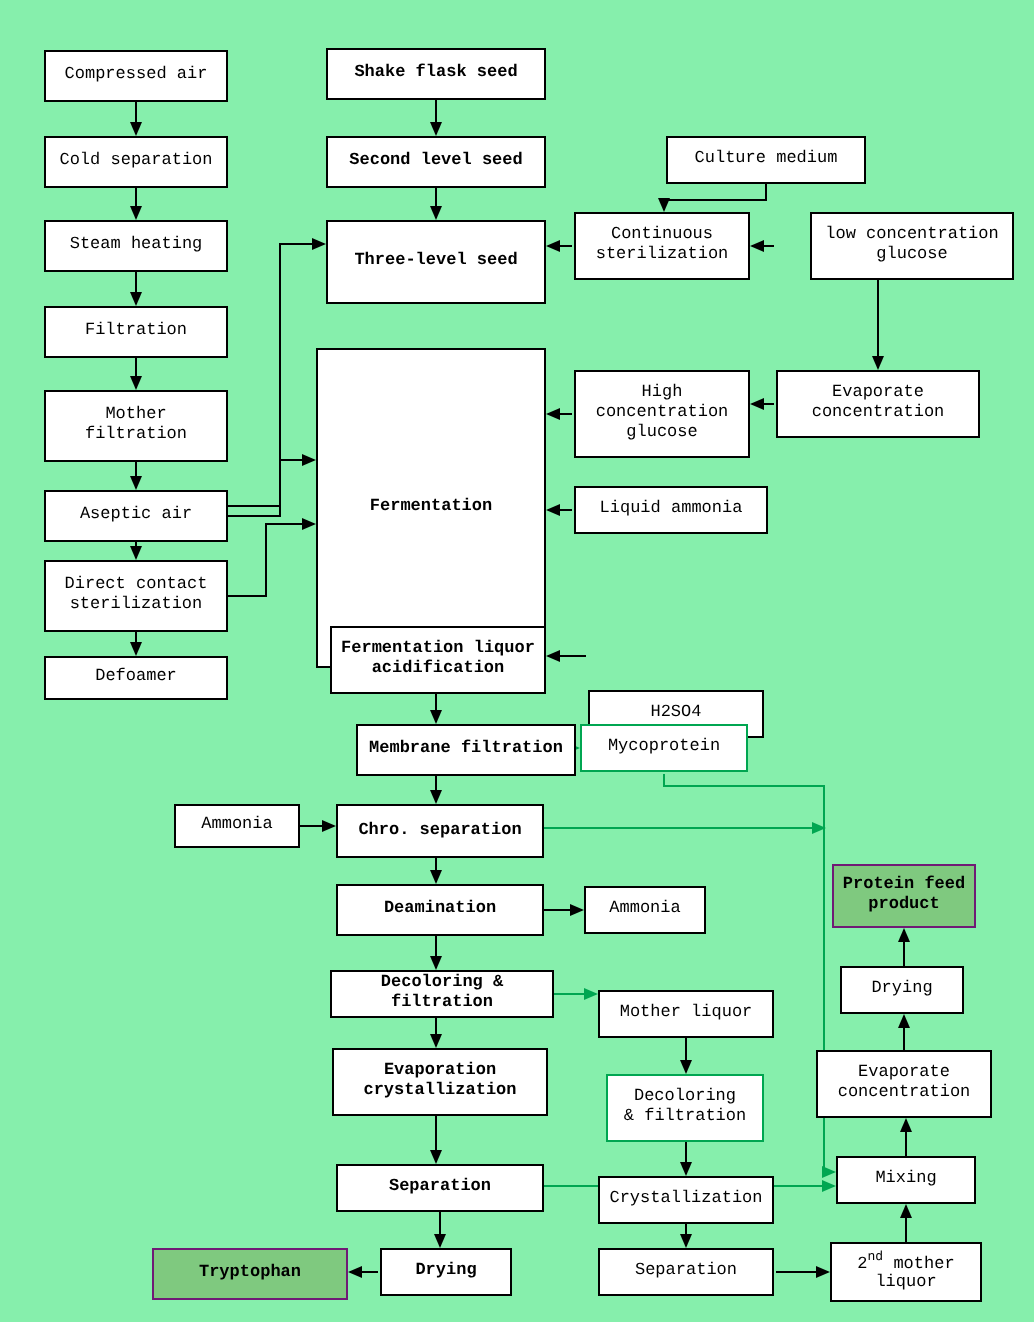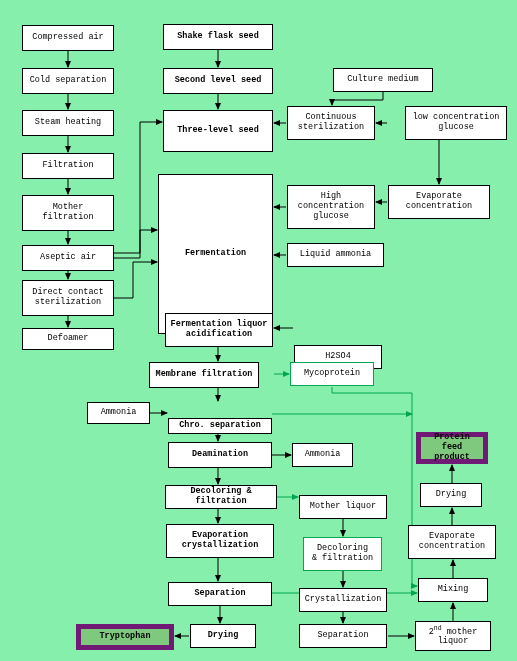--- a/index.html
+++ b/index.html
@@ -29,21 +29,21 @@
     justify-content: center;
     text-align: center;
     padding: 1px 2px;
     white-space: pre-line;
   }
   .node.bold {
     font-weight: bold;
   }
   .node.green {
     background: #7fc97f;
-    border: 5px solid #701a75;
+    border: 1px solid #701a75;
     font-weight: bold;
   }
   .node.greenline {
     border: 1px solid #00a651;
     color: #000000;
   }
   svg.edges {
     position: absolute;
     left: 0;
     top: 0;
@@ -178,24 +178,24 @@
   <div class="node" style="left:287px; top:185px; width:88px; height:44px;"><span>High
 concentration
 glucose</span></div>
   <div class="node" style="left:388px; top:185px; width:102px; height:34px;"><span>Evaporate
 concentration</span></div>
   <div class="node" style="left:287px; top:243px; width:97px; height:24px;"><span>Liquid ammonia</span></div>
 
   <div class="node bold" style="left:165px; top:313px; width:108px; height:34px;"><span>Fermentation liquor
 acidification</span></div>
   <div class="node" style="left:294px; top:316px; width:88px; height:24px;margin-top:29px;"><span>H2SO4</span></div>
-  <div class="node bold" style="left:149px; top:362px; width:110px; height:26px;"><span>Membrane filtration</span></div>
+  <div class="node bold" style="left:178px; top:362px; width:110px; height:26px;"><span>Membrane filtration</span></div>
   <div class="node greenline" style="left:290px; top:362px; width:84px; height:24px;"><span>Mycoprotein</span></div>
   <div class="node" style="left:87px; top:402px; width:63px; height:22px;"><span>Ammonia</span></div>
-  <div class="node bold" style="left:168px; top:402px; width:104px; height:16px;margin-top:16px;"><span>Chro. separation</span></div>
+  <div class="node bold" style="left:168px; top:402px; width:104px; height:27px;"><span>Chro. separation</span></div>
   <div class="node bold" style="left:168px; top:442px; width:104px; height:26px;"><span>Deamination</span></div>
   <div class="node" style="left:292px; top:443px; width:61px; height:24px;"><span>Ammonia</span></div>
   <div class="node bold" style="left:165px; top:485px; width:112px; height:24px;"><span>Decoloring &amp; filtration</span></div>
   <div class="node bold" style="left:166px; top:524px; width:108px; height:34px;"><span>Evaporation
 crystallization</span></div>
   <div class="node bold" style="left:168px; top:582px; width:104px; height:24px;"><span>Separation</span></div>
   <div class="node bold" style="left:190px; top:624px; width:66px; height:24px;"><span>Drying</span></div>
   <div class="node green" style="left:76px; top:624px; width:98px; height:26px;"><span>Tryptophan</span></div>
 
   <div class="node" style="left:299px; top:495px; width:88px; height:24px;"><span>Mother liquor</span></div>

